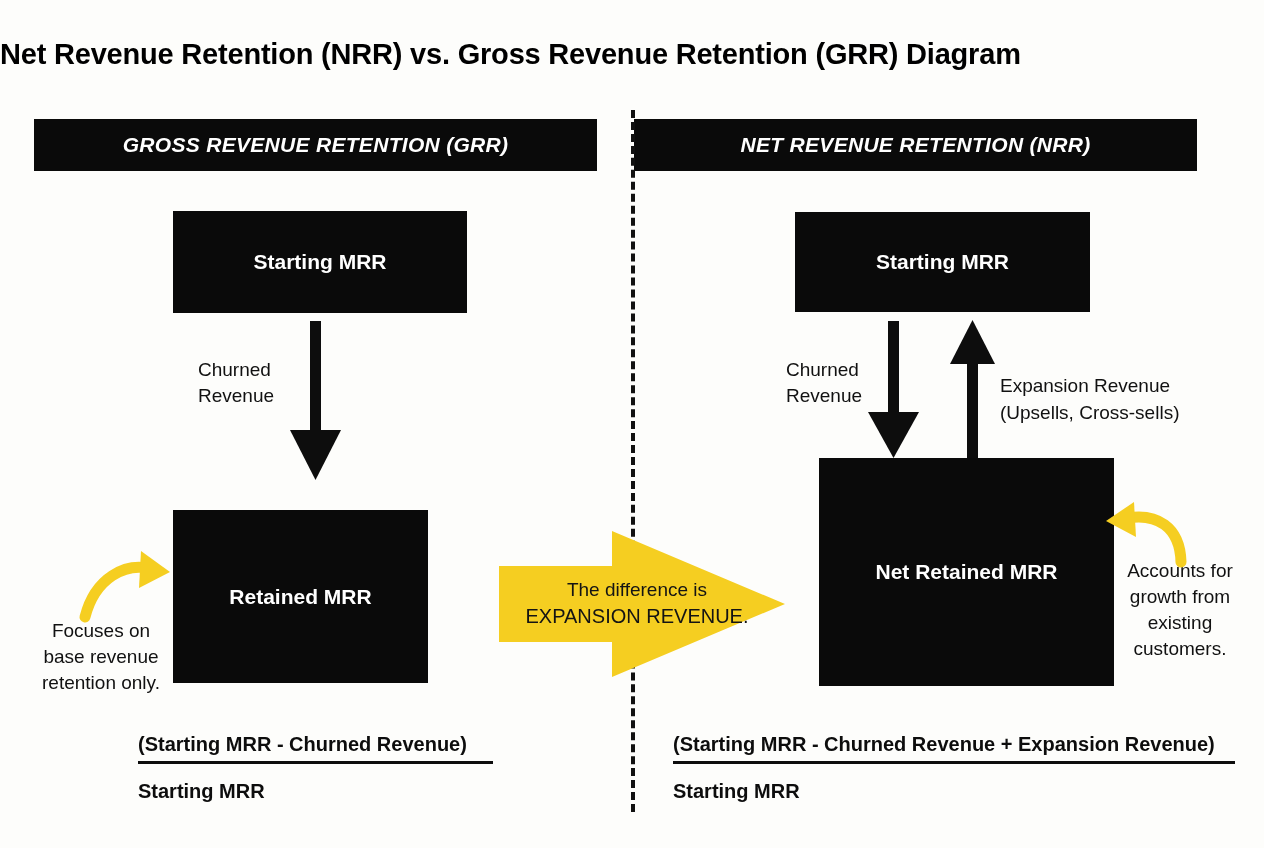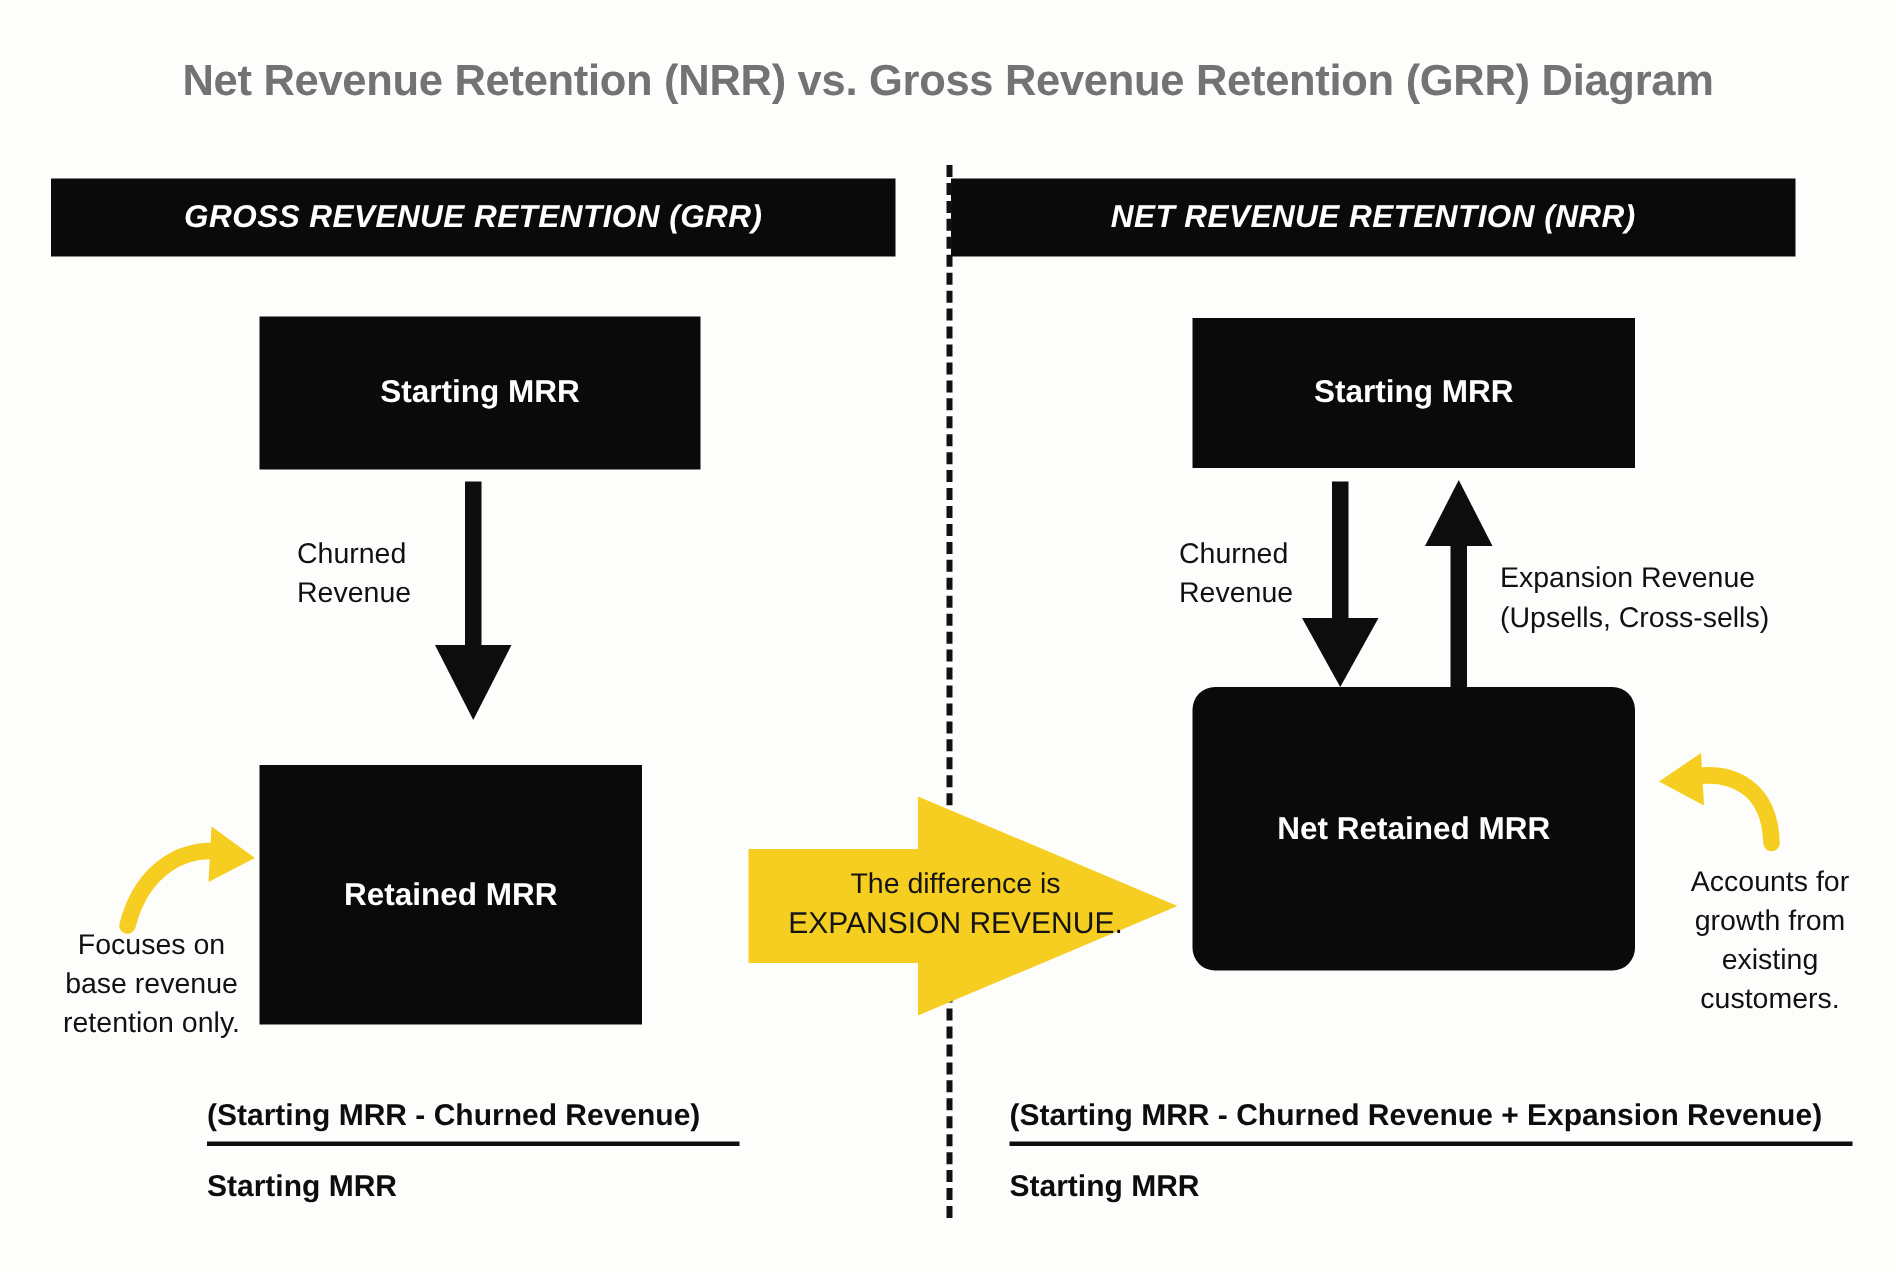--- a/index.html
+++ b/index.html
@@ -18,25 +18,24 @@
     background: #fdfdfb;
     overflow: hidden;
   }
 
   
   .title {
     position: absolute;
     left: 0;
     top: 38px;
     width: 1264px;
-    text-align: center;
     font-size: 29px;
     font-weight: bold;
     letter-spacing: -0.2px;
-    color: #737373;
+    color: #000000;
   }
 
   
   .header-bar {
     position: absolute;
     background: #0a0a0a;
     color: #ffffff;
     font-size: 21px;
     font-weight: bold;
     letter-spacing: 0.3px;
@@ -57,21 +56,21 @@
     font-size: 21px;
     font-weight: bold;
     display: flex;
     align-items: center;
     justify-content: center;
     text-align: center;
   }
   #box-grr-start    { left: 173px; top: 211px; width: 294px; height: 102px; }
   #box-grr-retained { left: 173px; top: 510px; width: 255px; height: 173px; }
   #box-nrr-start    { left: 795px; top: 212px; width: 295px; height: 100px; }
-  #box-nrr-retained { left: 795px; top: 458px; width: 295px; height: 189px; border-radius: 15px; }
+  #box-nrr-retained { left: 819px; top: 458px; width: 295px; height: 228px; }
 
   
   #divider {
     position: absolute;
     left: 631px;
     top: 110px;
     width: 0;
     height: 702px;
     border-left: 4px dashed #111111;
   }
@@ -92,21 +91,21 @@
   }
 
   .callout {
     position: absolute;
     font-size: 19px;
     line-height: 26px;
     color: #111111;
     white-space: pre-line;
   }
   #callout-left  { left: 22px;   top: 618px; width: 158px; text-align: center; }
-  #callout-right { left: 1104px; top: 576px; width: 152px; text-align: center; }
+  #callout-right { left: 1104px; top: 558px; width: 152px; text-align: center; }
 
   
   .formula {
     position: absolute;
     color: #0d0d0d;
   }
   .formula .numer {
     font-size: 20px;
     font-weight: bold;
     padding-bottom: 5px;

